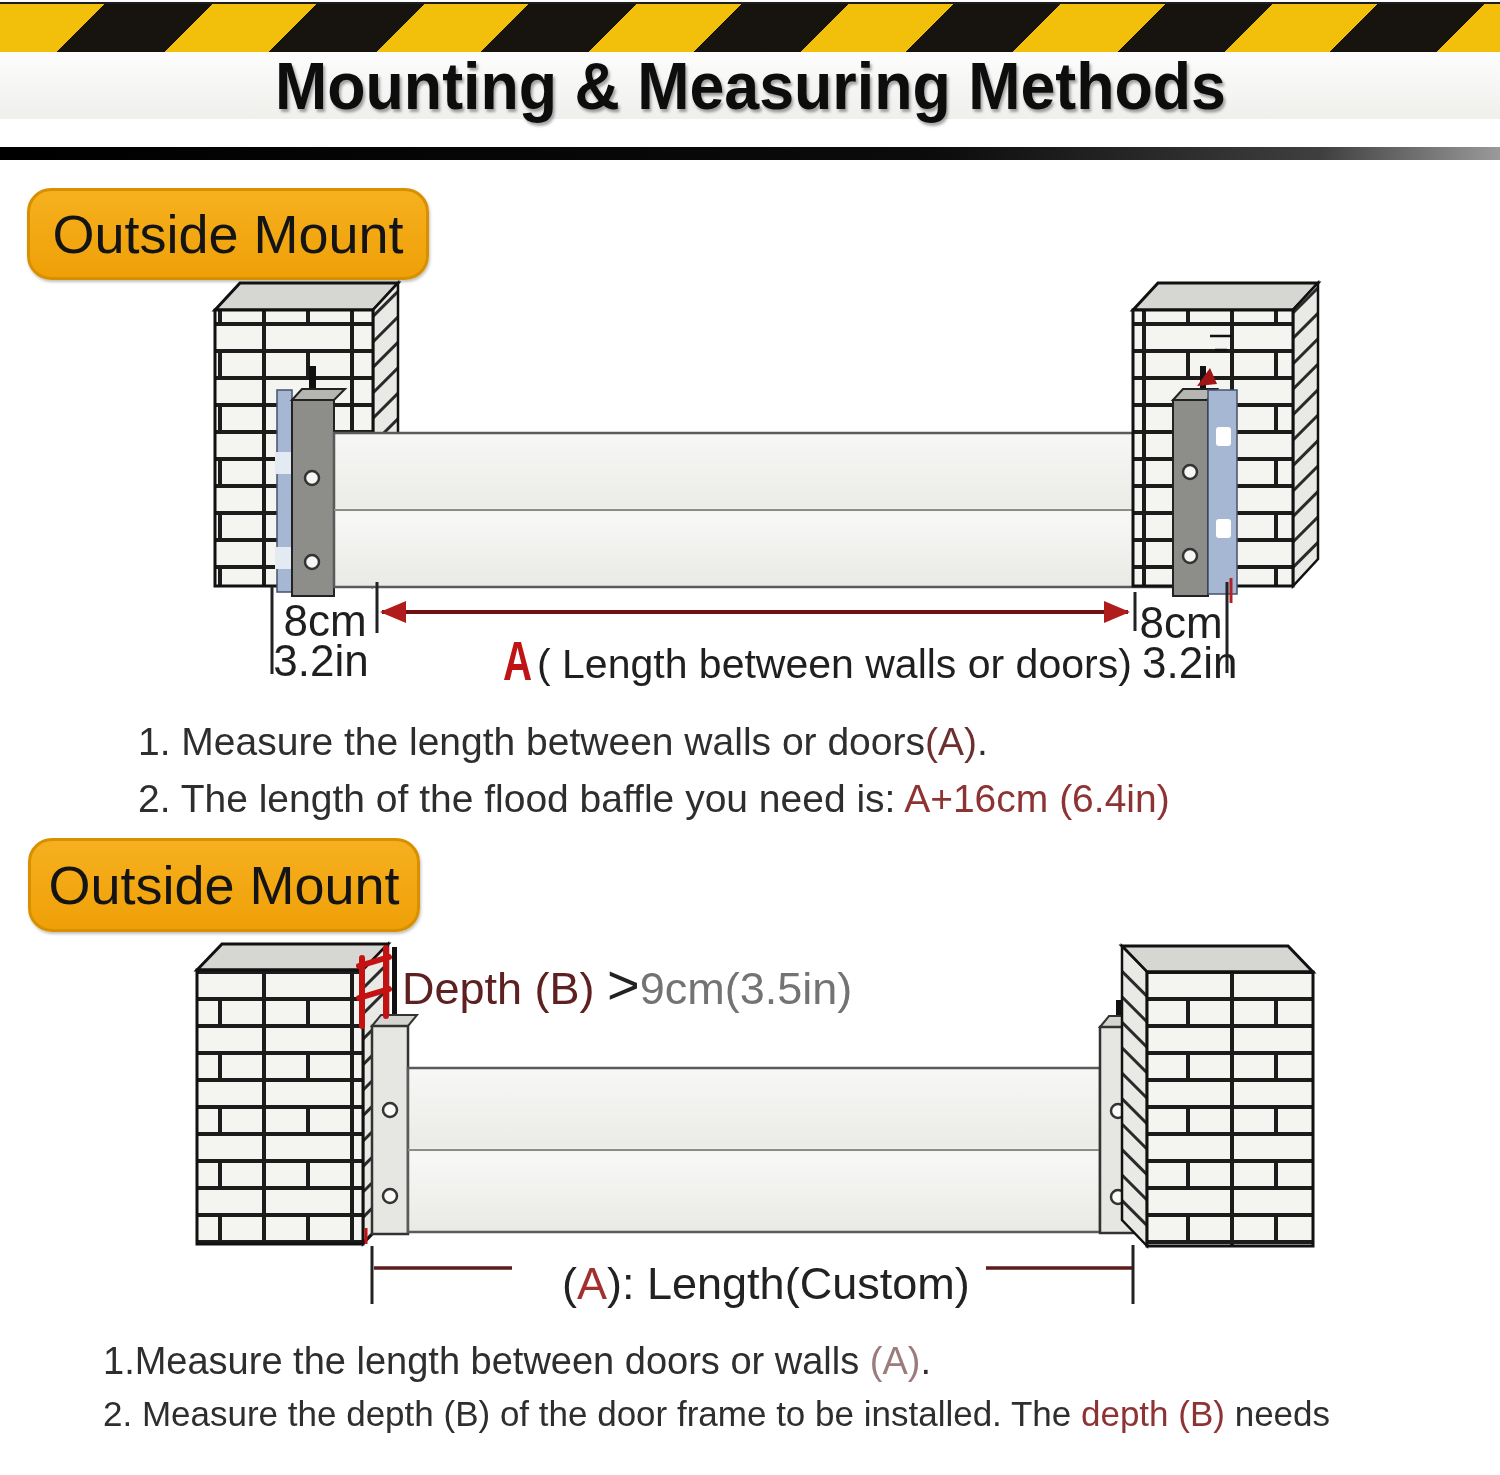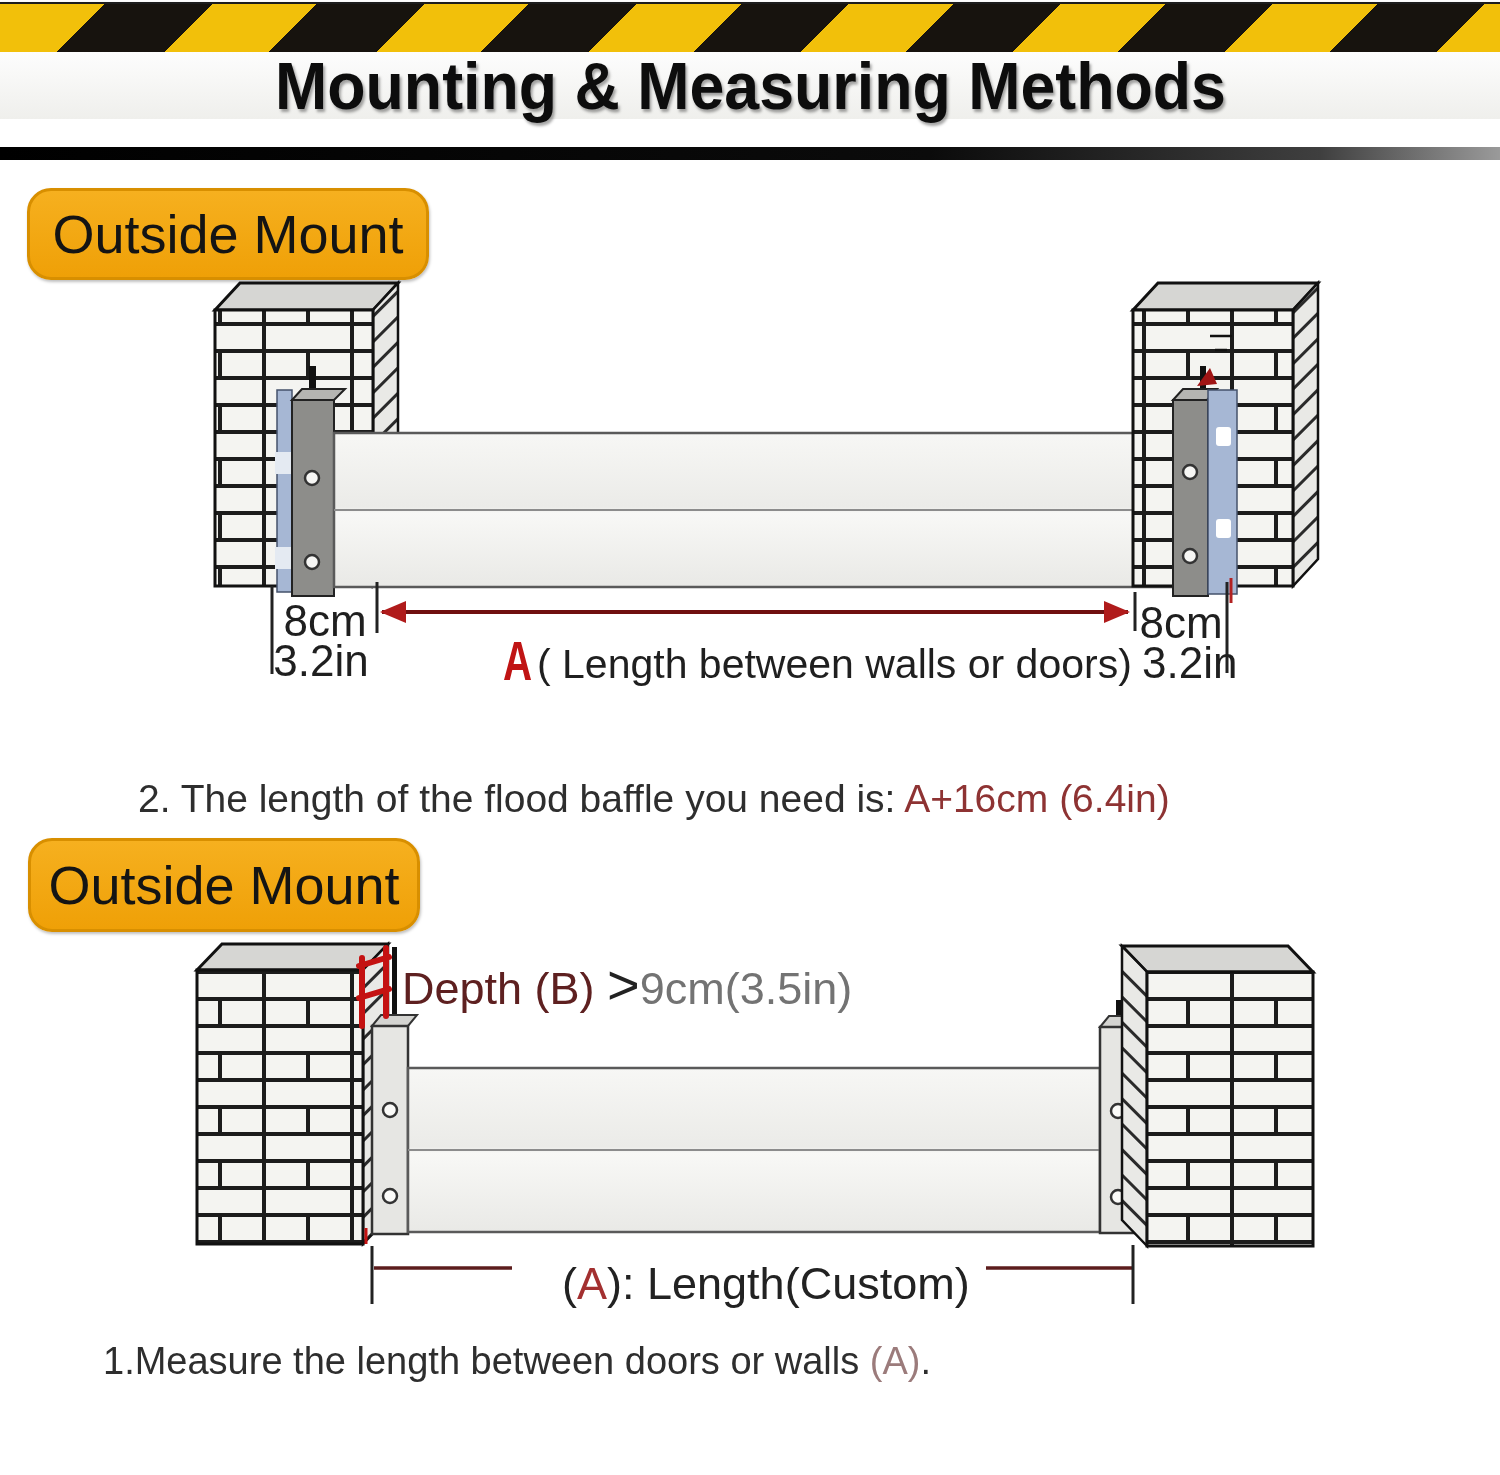--- a/index.html
+++ b/index.html
@@ -192,29 +192,35 @@
   </svg>
 
   <div class="abs dim" style="left:272px;top:596px;width:106px;">8cm</div>
   <div class="abs dim" style="left:258px;top:636px;width:126px;">3.2in</div>
   <div class="abs dim" style="left:1134px;top:598px;width:94px;">8cm</div>
   <div class="abs dim" style="left:1142px;top:638px;width:94px;">3.2in</div>
 
   <div class="abs red-bold" style="left:503px;top:628px;font-size:56px;transform:scaleX(.72);transform-origin:left;">A</div>
   <div class="abs" style="left:537px;top:641px;font-size:41px;color:#1f1f1f;">( Length between walls or doors)</div>
 
+  <div class="abs step" style="left:138px;top:720px;">
+    <span>1. Measure the length between walls or doors</span><span class="maroon-dk">(A)</span><span>.</span>
+  </div>
   <div class="abs step" style="left:138px;top:777px;">
     <span>2. The length of the flood baffle you need is: </span><span class="maroon">A+16cm (6.4in)</span>
   </div>
 
   <div class="abs depth-line" style="left:402px;top:952px;">
     <span>Depth (B) </span><span class="depth-gt">&gt;</span><span class="depth-val">9cm(3.5in)</span>
   </div>
 
   <div class="abs len-label" style="left:562px;top:1258px;">
     <span>(</span><span class="len-a">A</span><span>): Length(Custom)</span>
   </div>
 
   <div class="abs step-sm" style="left:103px;top:1340px;font-size:38px;">
     <span>1.Measure the length between doors or walls </span><span class="maroon-lt">(A)</span><span>.</span>
   </div>
+  <div class="abs step-sm" style="left:103px;top:1394px;">
+    <span>2. Measure the depth (B) of the door frame to be installed. The </span><span class="maroon">depth (B)</span><span> needs</span>
+  </div>
 
 </div>
 
 </body></html>

